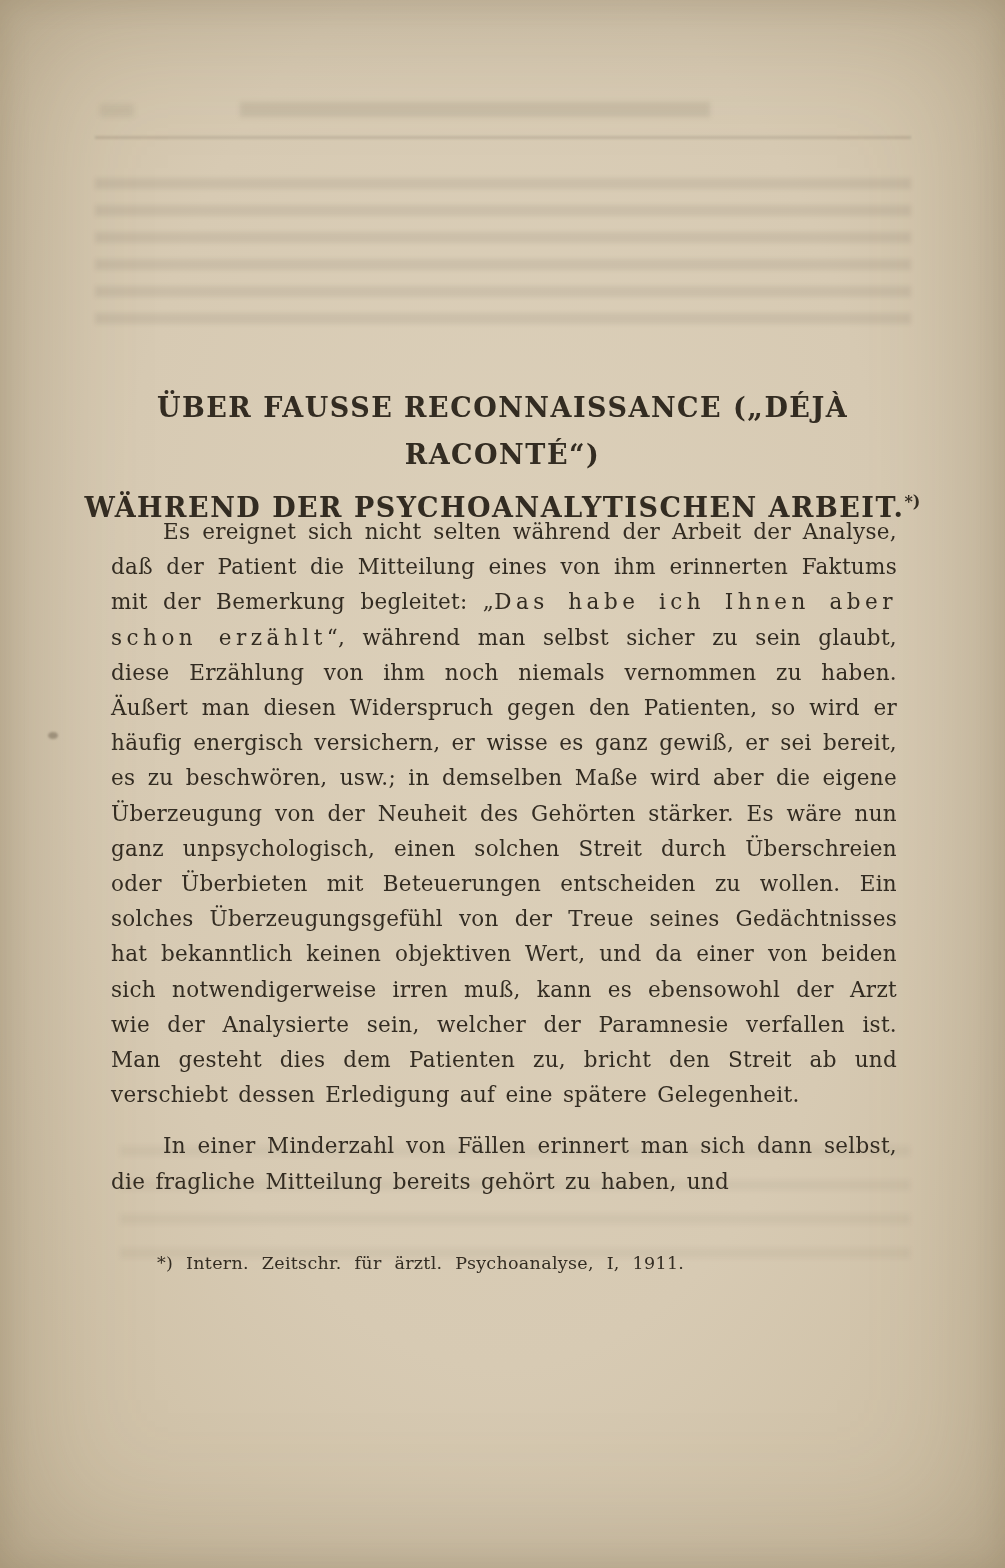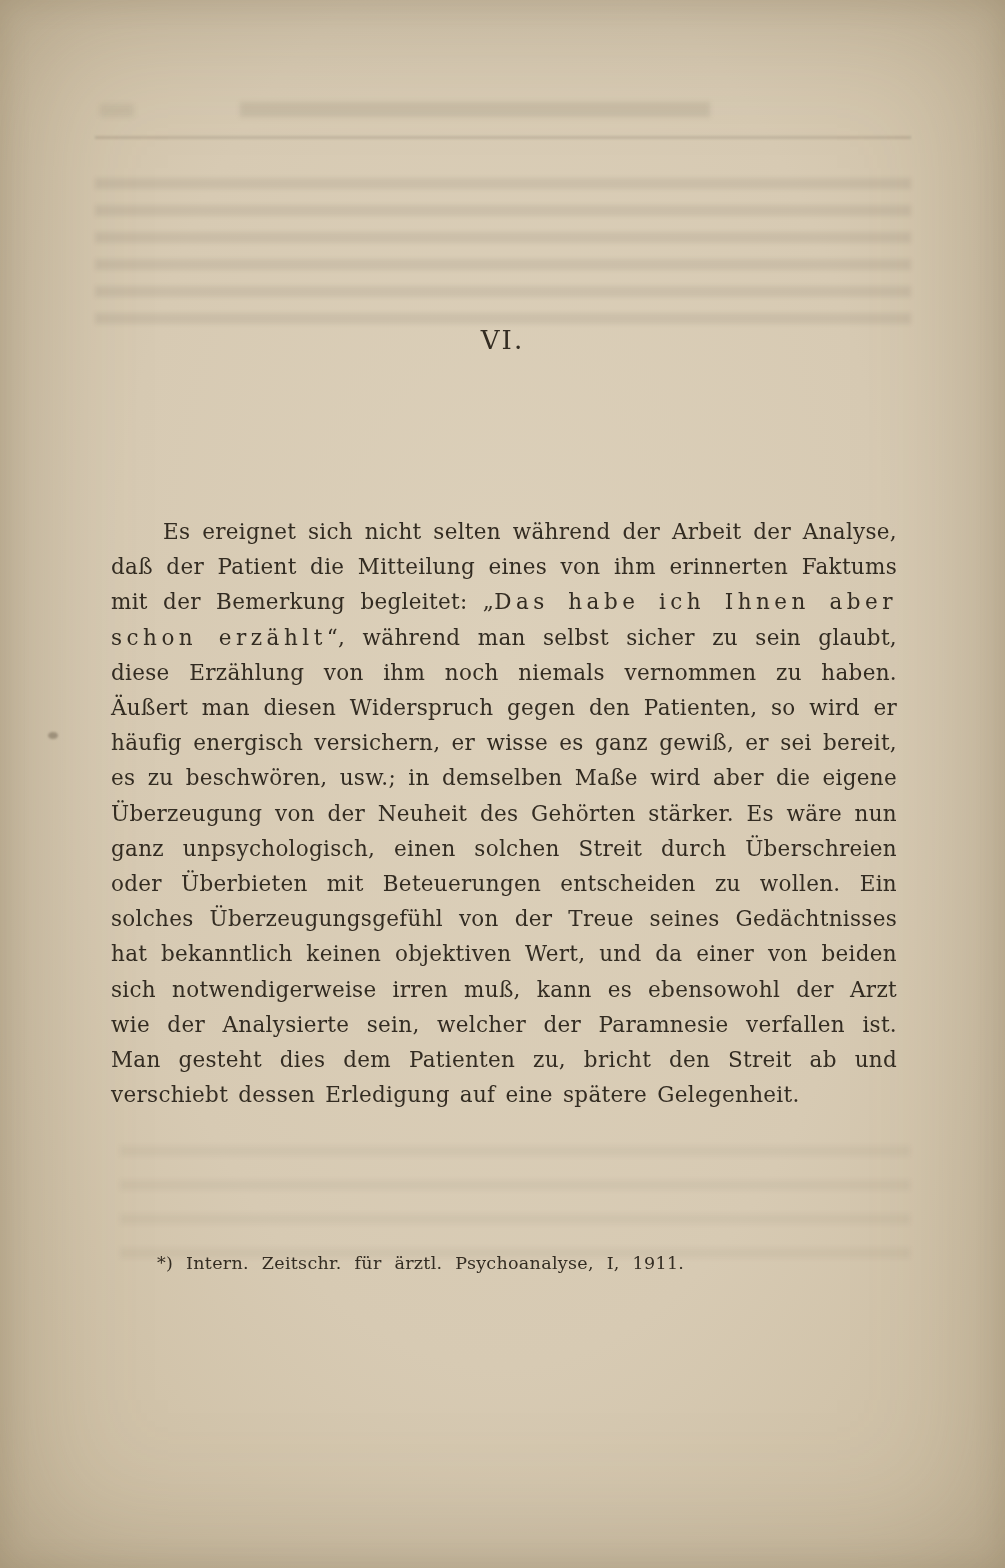--- a/index.html
+++ b/index.html
@@ -146,23 +146,27 @@
 
 <div class="page">
 
   <div class="ghost ghost-pageno"></div>
   <div class="ghost ghost-header"></div>
   <div class="ghost ghost-rule"></div>
   <div class="ghost ghost-paragraph"></div>
   <div class="ghost ghost-lower"></div>
   <div class="ghost speck"></div>
 
-  <div class="chapter-number">VI.</div>
 
+  <div class="title-block">
+    <span>ÜBER FAUSSE RECONNAISSANCE („DÉJÀ RACONTÉ“)</span><br>
+    <span>WÄHREND DER PSYCHOANALYTISCHEN ARBEIT.</span><sup>*)</sup>
+  </div>
 
   <div class="body-block">
     <p><span>Es ereignet sich nicht selten während der Arbeit der Analyse, daß der Patient die Mitteilung eines von ihm erinnerten Faktums mit der Bemerkung begleitet: „</span><span class="sperr">Das habe ich Ihnen aber schon erzählt</span><span>“, während man selbst sicher zu sein glaubt, diese Erzählung von ihm noch niemals vernommen zu haben. Äußert man diesen Widerspruch gegen den Patienten, so wird er häufig energisch versichern, er wisse es ganz gewiß, er sei bereit, es zu beschwören, usw.; in demselben Maße wird aber die eigene Überzeugung von der Neuheit des Gehörten stärker. Es wäre nun ganz unpsychologisch, einen solchen Streit durch Überschreien oder Überbieten mit Beteuerungen entscheiden zu wollen. Ein solches Überzeugungsgefühl von der Treue seines Gedächtnisses hat bekanntlich keinen objektiven Wert, und da einer von beiden sich notwendigerweise irren muß, kann es ebensowohl der Arzt wie der Analysierte sein, welcher der Paramnesie verfallen ist. Man gesteht dies dem Patienten zu, bricht den Streit ab und verschiebt dessen Erledigung auf eine spätere Gelegenheit.</span></p>
+    <p>In einer Minderzahl von Fällen erinnert man sich dann selbst, die fragliche Mitteilung bereits gehört zu haben, und</p>
   </div>
 
   <div class="footnote">*) Intern. Zeitschr. für ärztl. Psychoanalyse, I, 1911.</div>
 
   <div class="vignette"></div>
 </div>
 
 </body></html>

